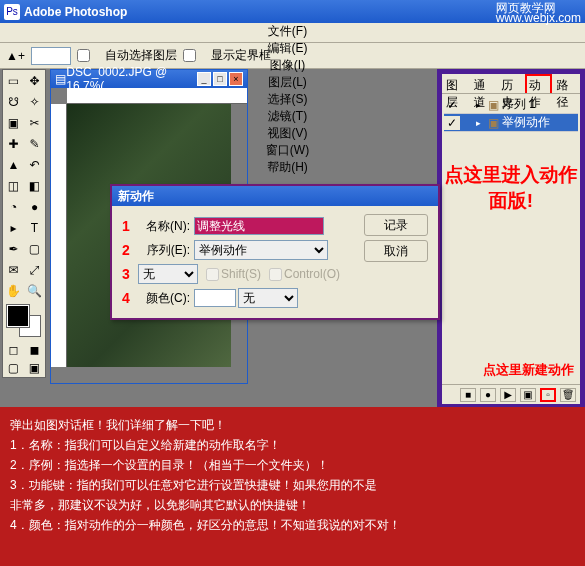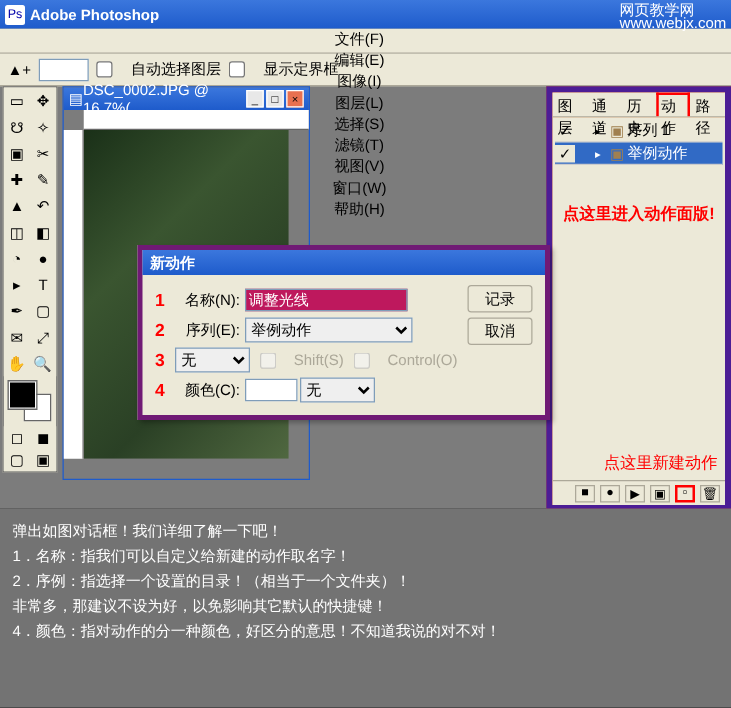--- a/index.html
+++ b/index.html
@@ -34,42 +34,42 @@
 .panel-tabs { height: 20px; display: flex; background: #ece9d8; border-bottom: 1px solid #aca899; font-size: 11px; }
 .panel-tabs span { padding: 3px 4px; cursor: pointer; }
 .panel-tabs .active { background: #ece9d8; border: 2px solid red; border-bottom: none; padding: 1px 2px; }
 .panel-body { height: 290px; background: #ece9d8; padding: 2px; display:flex; flex-direction:column; }
 .action-row { display: flex; align-items: center; height: 18px; border-bottom: 1px solid #ccc; font-size: 11px; }
 .action-row .chk { width: 16px; text-align: center; }
 .action-row .tog { width: 16px; }
 .action-row .fold { width: 12px; font-size: 9px; }
 .action-row .fldr { width: 14px; color: #a08050; }
 .action-row.sel { background: #316ac5; color: #fff; }
-.panel-hint1 { color: red; font-weight: bold; margin-top: 30px; text-align: center; font-size: 13px; }
-.panel-hint2 { color: red; font-weight: normal; position: absolute; bottom: 25px; right: 6px; font-size: 13px; }
+.panel-hint1 { color: red; font-weight: bold; margin-top: 30px; text-align: center; font-size: 19px; }
+.panel-hint2 { color: red; font-weight: bold; position: absolute; bottom: 25px; right: 6px; font-size: 13px; }
 .panel-btm { height: 20px; background: #ece9d8; border-top: 1px solid #aca899; display: flex; align-items: center; justify-content: flex-end; padding: 0 4px; gap: 4px; }
 .panel-btm span { width: 16px; height: 14px; border: 1px solid #aca899; display: flex; align-items: center; justify-content: center; font-size: 10px; }
 .panel-btm .hl { border: 2px solid red; }
-.dialog { position: absolute; left: 110px; top: 196px; width: 330px; background: #ece9d8; border: 4px solid #701a75; box-shadow: 2px 2px 4px rgba(0,0,0,0.3); }
+.dialog { position: absolute; left: 110px; top: 184px; width: 330px; background: #ece9d8; border: 2px solid #701a75; box-shadow: 2px 2px 4px rgba(0,0,0,0.3); }
 .dlg-title { height: 20px; background: linear-gradient(#3b77dd,#1e5bcb); color: #fff; padding: 0 6px; display: flex; align-items: center; font-weight: bold; }
 .dlg-body { padding: 8px 10px; display: flex; }
 .dlg-fields { flex: 1; }
 .dlg-row { display: flex; align-items: center; height: 24px; }
 .dlg-row .num { color: red; font-weight: bold; font-size: 14px; width: 16px; }
 .dlg-row .lbl { width: 52px; text-align: right; margin-right: 4px; }
 .dlg-row input[type=text] { width: 130px; height: 18px; border: 1px solid #7f9db9; padding: 0 2px; }
 .dlg-row input.sel2 { background: #be185d; color: #fff; }
 .dlg-row select { width: 134px; height: 20px; border: 1px solid #7f9db9; }
 .dlg-row select.sm { width: 60px; }
-.dlg-row .cbx { margin-left: 8px; color: #aca899; display: flex; align-items: center; gap: 14px; }
+.dlg-row .cbx { margin-left: 8px; color: #aca899; display: flex; align-items: center; gap: 2px; }
 .dlg-row .cbx input { width: 13px; height: 13px; }
 .dlg-row .colorbox { width: 42px; height: 18px; border: 1px solid #7f9db9; background: #fff; margin-right: 2px; }
 .dlg-btns { width: 64px; display: flex; flex-direction: column; gap: 4px; margin-left: 8px; }
 .dlg-btns button { height: 22px; background: #ece9d8; border: 1px solid #aca899; border-radius: 3px; }
-.caption { position: absolute; left: 0; top: 407px; width: 585px; height: 159px; background: #737373; color: #fff; padding: 8px 10px; line-height: 20px; font-size: 13px; }
+.caption { position: absolute; left: 0; top: 407px; width: 585px; height: 159px; background: #b91c1c; color: #fff; padding: 8px 10px; line-height: 20px; font-size: 13px; }
 </style>
 </head>
 <body>
 
 <div class="app">
   <div class="titlebar">
     <div class="logo">Ps</div>
     <div class="title">Adobe Photoshop</div>
     <div class="watermark">
       <div>网页教学网</div>
@@ -227,15 +227,16 @@
         <button>取消</button>
       </div>
     </div>
   </div>
 </div>
 
 <div class="caption">
   <div>弹出如图对话框！我们详细了解一下吧！</div>
   <div>1．名称：指我们可以自定义给新建的动作取名字！</div>
   <div>2．序例：指选择一个设置的目录！（相当于一个文件夹）！</div>
+  <div>3．功能键：指的我们可以任意对它进行设置快捷键！如果您用的不是</div>
   <div>非常多，那建议不设为好，以免影响其它默认的快捷键！</div>
   <div>4．颜色：指对动作的分一种颜色，好区分的意思！不知道我说的对不对！</div>
 </div>
 
 </body></html>

